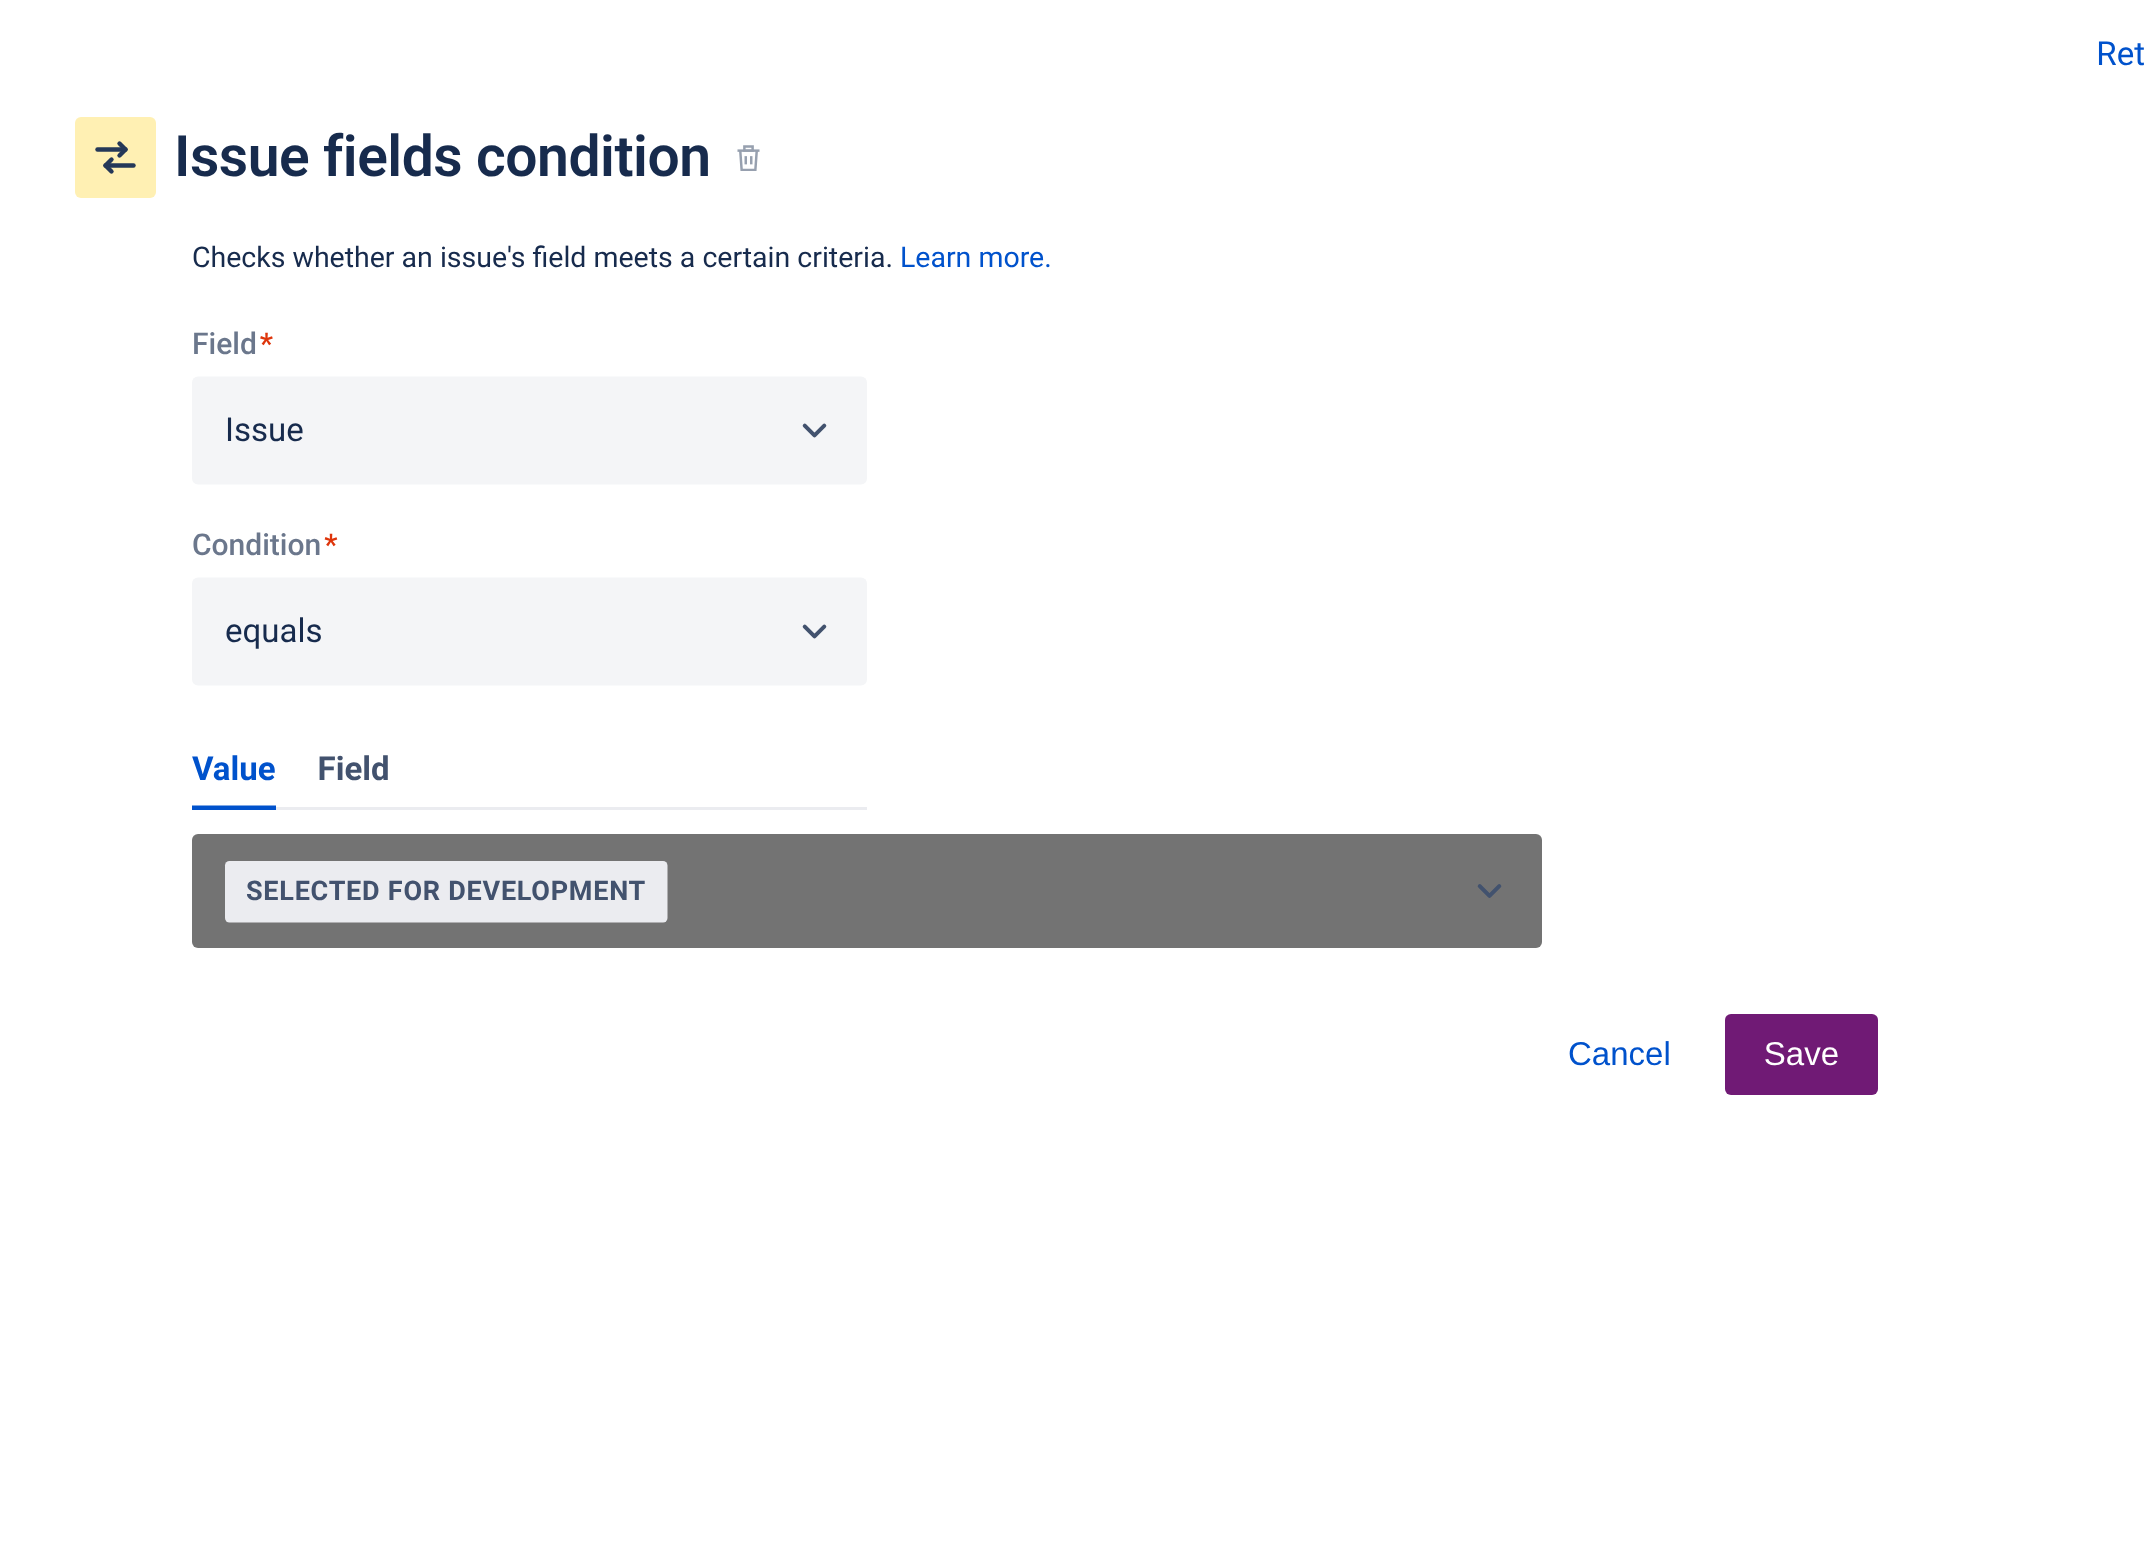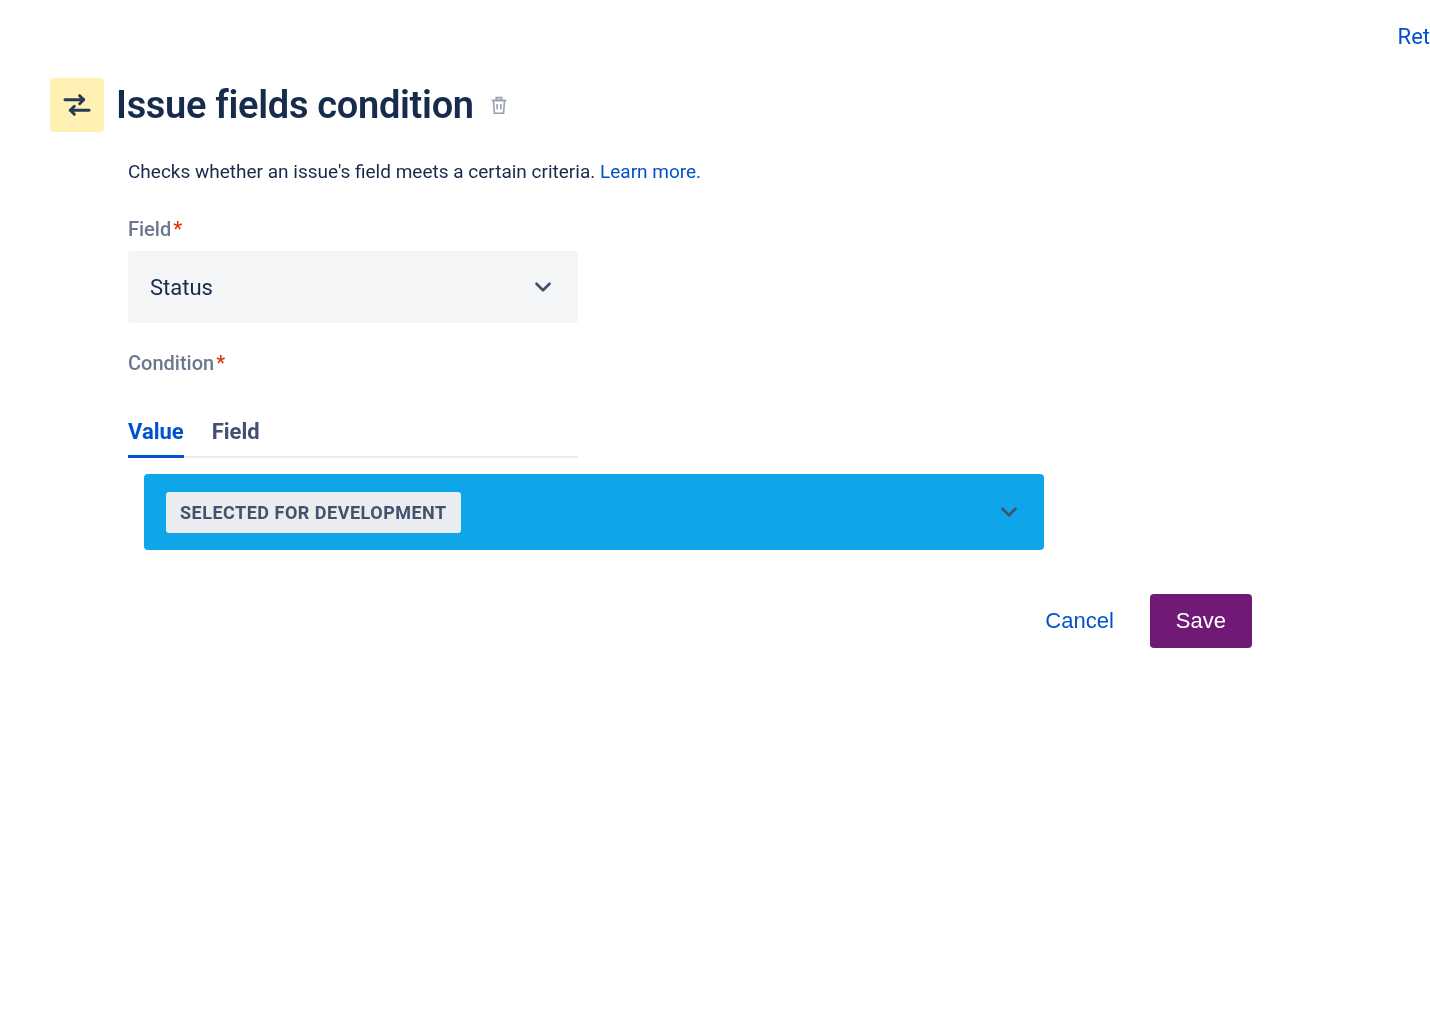--- a/index.html
+++ b/index.html
@@ -138,28 +138,27 @@
       position: absolute;
       left: 0;
       right: 0;
       bottom: -2px;
       height: 3px;
       background: #0052CC;
     }
     .value-select-box {
       width: 900px;
       height: 76px;
-      background: #0ea5e9;
+      background: #737373;
       border-radius: 4px;
       display: flex;
       align-items: center;
       justify-content: space-between;
       padding: 0 22px;
       cursor: pointer;
-      margin-left: 16px;
     }
     .lozenge {
       background: #EBECF0;
       color: #42526E;
       font-size: 18px;
       font-weight: 700;
       letter-spacing: 0.5px;
       padding: 10px 14px;
       border-radius: 3px;
       text-transform: uppercase;
@@ -225,33 +224,41 @@
 
     <p class="description">
       <span>Checks whether an issue's field meets a certain criteria. </span><a href="#">Learn more.</a>
     </p>
 
     <div class="form-group">
       <label class="form-label">
         <span>Field</span><span class="required-star">*</span>
       </label>
       <div class="select-box">
-        <span class="select-value">Status</span>
+        <span class="select-value">Issue</span>
         <span class="chevron-down">
           <svg viewBox="0 0 24 24" fill="none" stroke="currentColor" stroke-width="2.5" stroke-linecap="round" stroke-linejoin="round">
               <polyline points="6 9 12 15 18 9"></polyline>
             </svg>
         </span>
       </div>
     </div>
 
     <div class="form-group">
       <label class="form-label">
         <span>Condition</span><span class="required-star">*</span>
       </label>
+      <div class="select-box">
+        <span class="select-value">equals</span>
+        <span class="chevron-down">
+          <svg viewBox="0 0 24 24" fill="none" stroke="currentColor" stroke-width="2.5" stroke-linecap="round" stroke-linejoin="round">
+              <polyline points="6 9 12 15 18 9"></polyline>
+            </svg>
+        </span>
+      </div>
     </div>
 
     <div class="tabs">
       <div class="tab active">Value</div>
       <div class="tab">Field</div>
     </div>
 
     <div class="value-select-box">
       <span class="lozenge">SELECTED FOR DEVELOPMENT</span>
       <span class="chevron-down">

